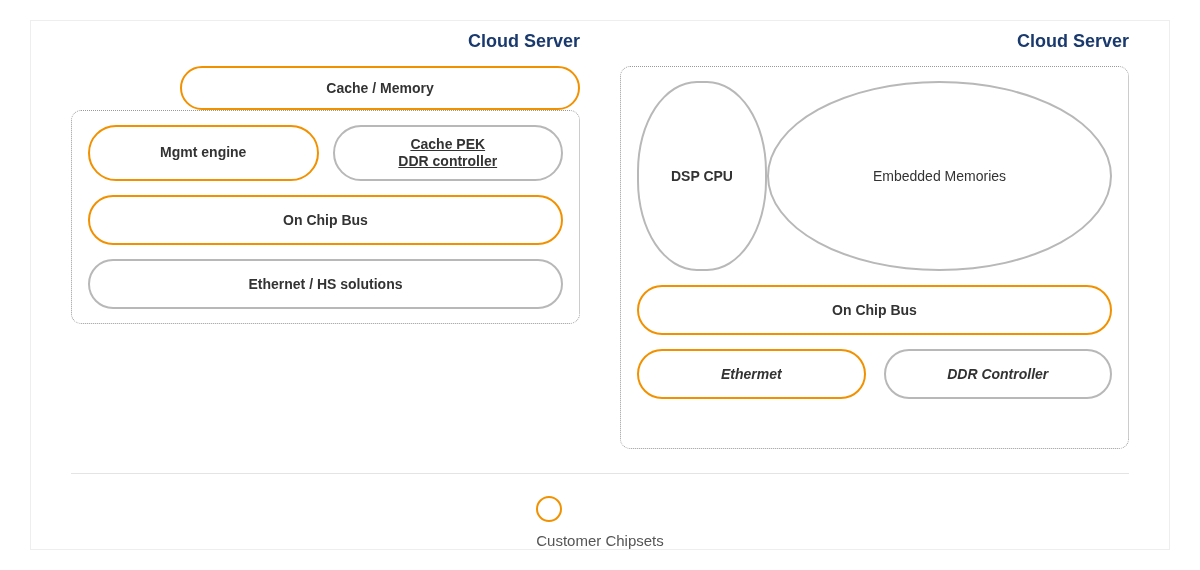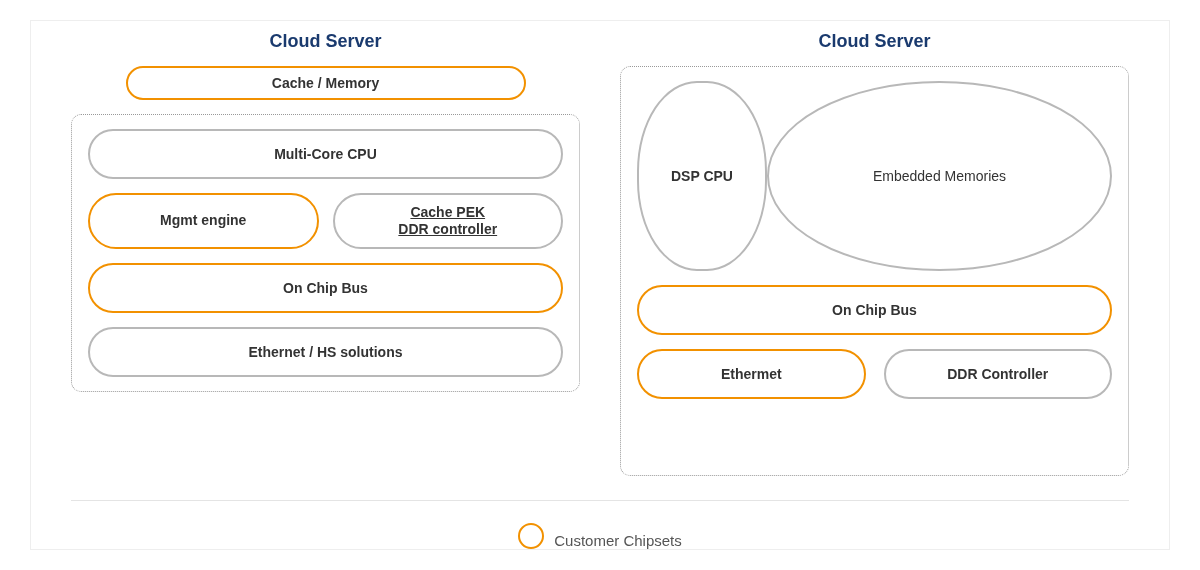--- a/index.html
+++ b/index.html
@@ -21,21 +21,21 @@
   }
   .cols {
     display: flex;
     gap: 40px;
     flex: 1;
   }
   .col {
     flex: 1;
     display: flex;
     flex-direction: column;
-    align-items: center;
+    align-items: flex-end;
   }
   .title {
     color: #1a3a6e;
     font-weight: bold;
     font-size: 18px;
     margin-bottom: 14px;
     text-align: center;
   }
   .pill {
     border-width: 2px;
@@ -55,21 +55,21 @@
   .dashed-box {
     border: 1px dotted #999;
     border-radius: 10px;
     padding: 14px 16px;
     width: 100%;
     display: flex;
     flex-direction: column;
     gap: 14px;
   }
   
-  .l-cache { width: 400px; height: 34px; margin-bottom: 14px; }
+  .l-cache { width: 400px; height: 44px; }
   .l-wide  { width: 100%; height: 50px; }
   .l-row2  { display: flex; gap: 14px; }
   .l-half  { flex: 1; height: 56px; line-height: 1.25; }
   
   .r-toprow { display: flex; height: 190px; }
   .r-dsp {
     width: 130px;
     border: 2px solid #b8b8b8;
     border-radius: 60px / 90px;
     display: flex; align-items: center; justify-content: center;
@@ -78,56 +78,53 @@
   }
   .r-mem {
     flex: 1;
     border: 2px solid #b8b8b8;
     border-radius: 50% / 50%;
     display: flex; align-items: center; justify-content: center;
     font-weight: normal; font-size: 14px; color:#333; text-align:center;
     background:#fff;
   }
   .r-wide { width: 100%; height: 50px; }
-  .r-row2 { display: flex; gap: 18px; }
+  .r-row2 { display: flex; gap: 18px; font-style: italic; }
   .r-half { flex: 1; height: 50px; }
   
   .legend-wrap {
     border-top: 1px solid #e4e4e4;
     margin-top: 24px;
     padding-top: 22px;
     display: flex;
     justify-content: center;
     gap: 40px;
     font-size: 15px;
     color: #555;
   }
-  .legend-item { display:flex; align-items:flex-end; gap:10px;}
+  .legend-item { display:flex; align-items:flex-start; gap:10px;flex-direction:column;}
   .swatch {
     width: 26px; height: 26px; border-radius: 999px;
     border-width: 2px; border-style: solid; background:#fff;
   }
 </style>
 </head>
 <body>
 
 <div class="canvas">
   <div class="cols">
 
     <div class="col">
       <div class="title">Cloud Server</div>
 
       <div class="pill orange l-cache">
         <span>Cache / Memory</span>
       </div>
 
       <div class="dashed-box">
-        <div class="pill gray l-wide">
-          <span>Multi-Core CPU</span>
-        </div>
 
         <div class="l-row2">
           <div class="pill orange l-half">
             <span>Mgmt engine</span>
           </div>
           <div class="pill gray l-half" style="white-space:pre-line;text-decoration:underline;">
             <span>Cache PEK
 DDR controller</span>
           </div>
         </div>

